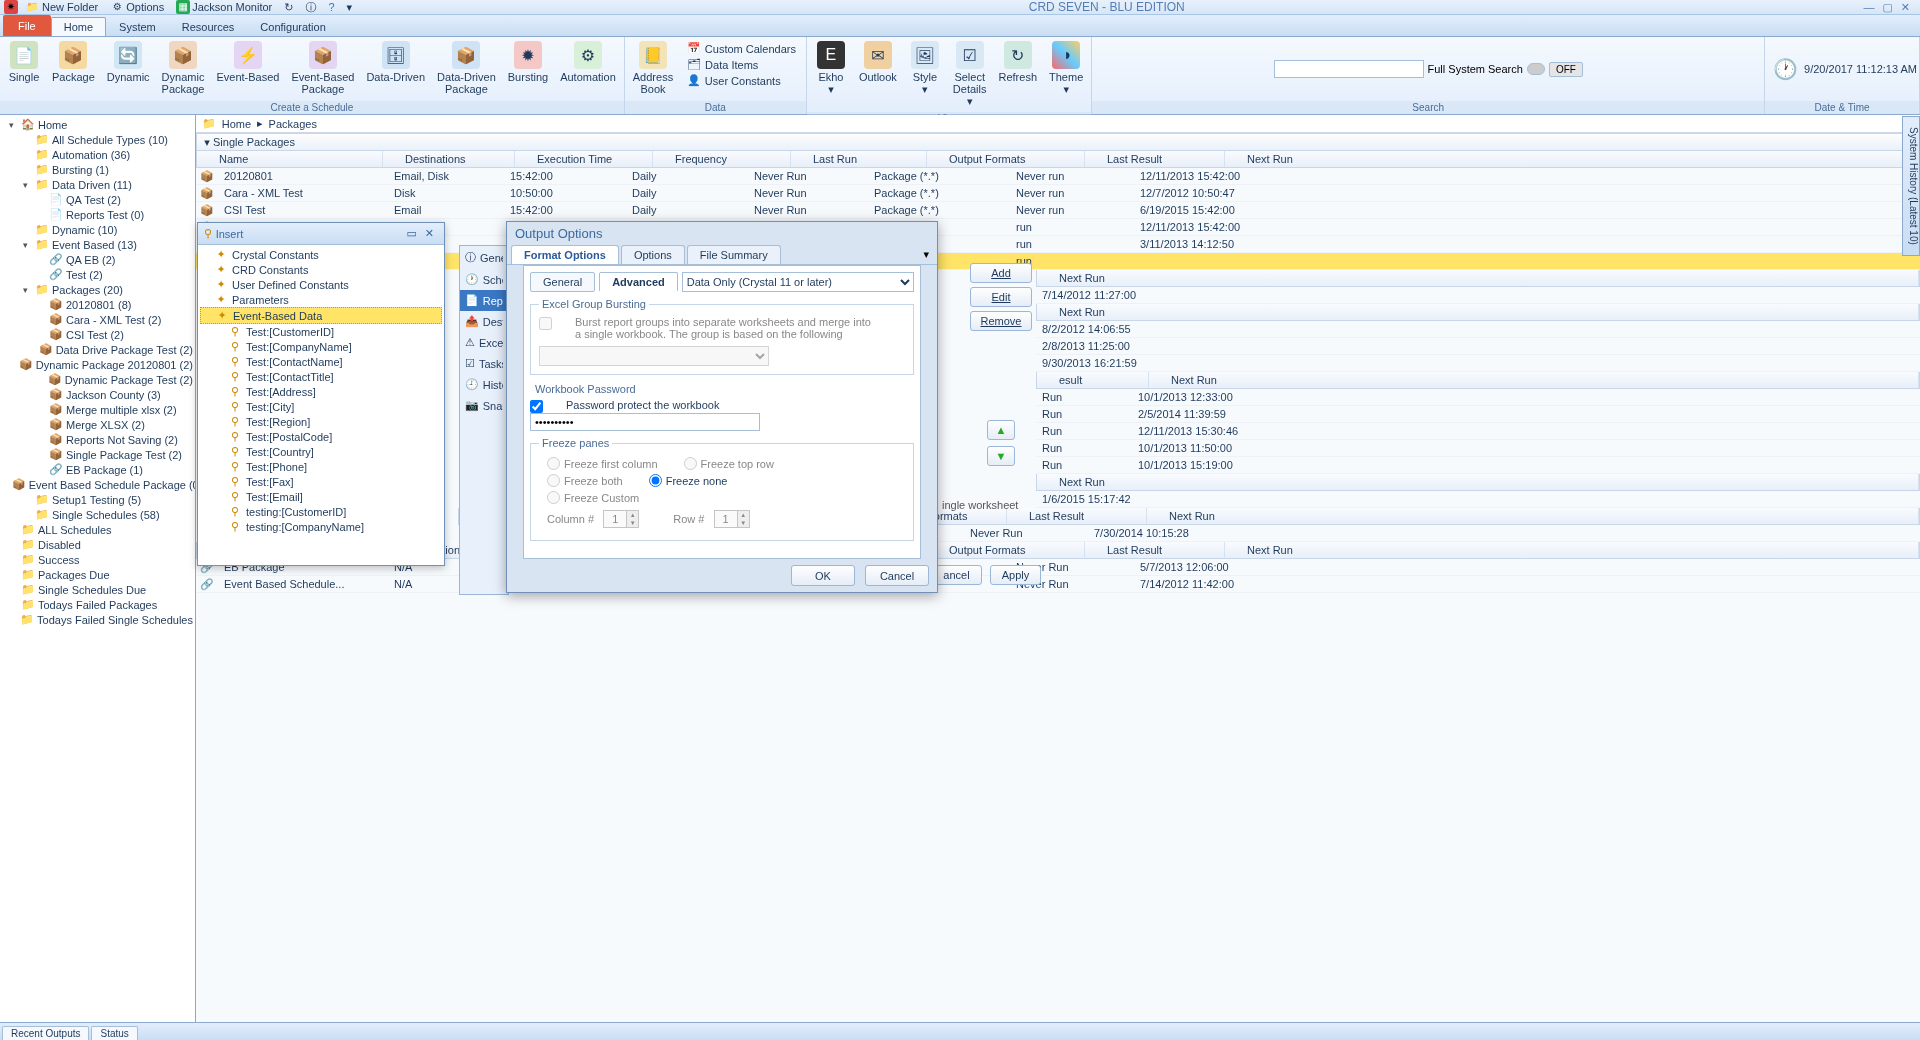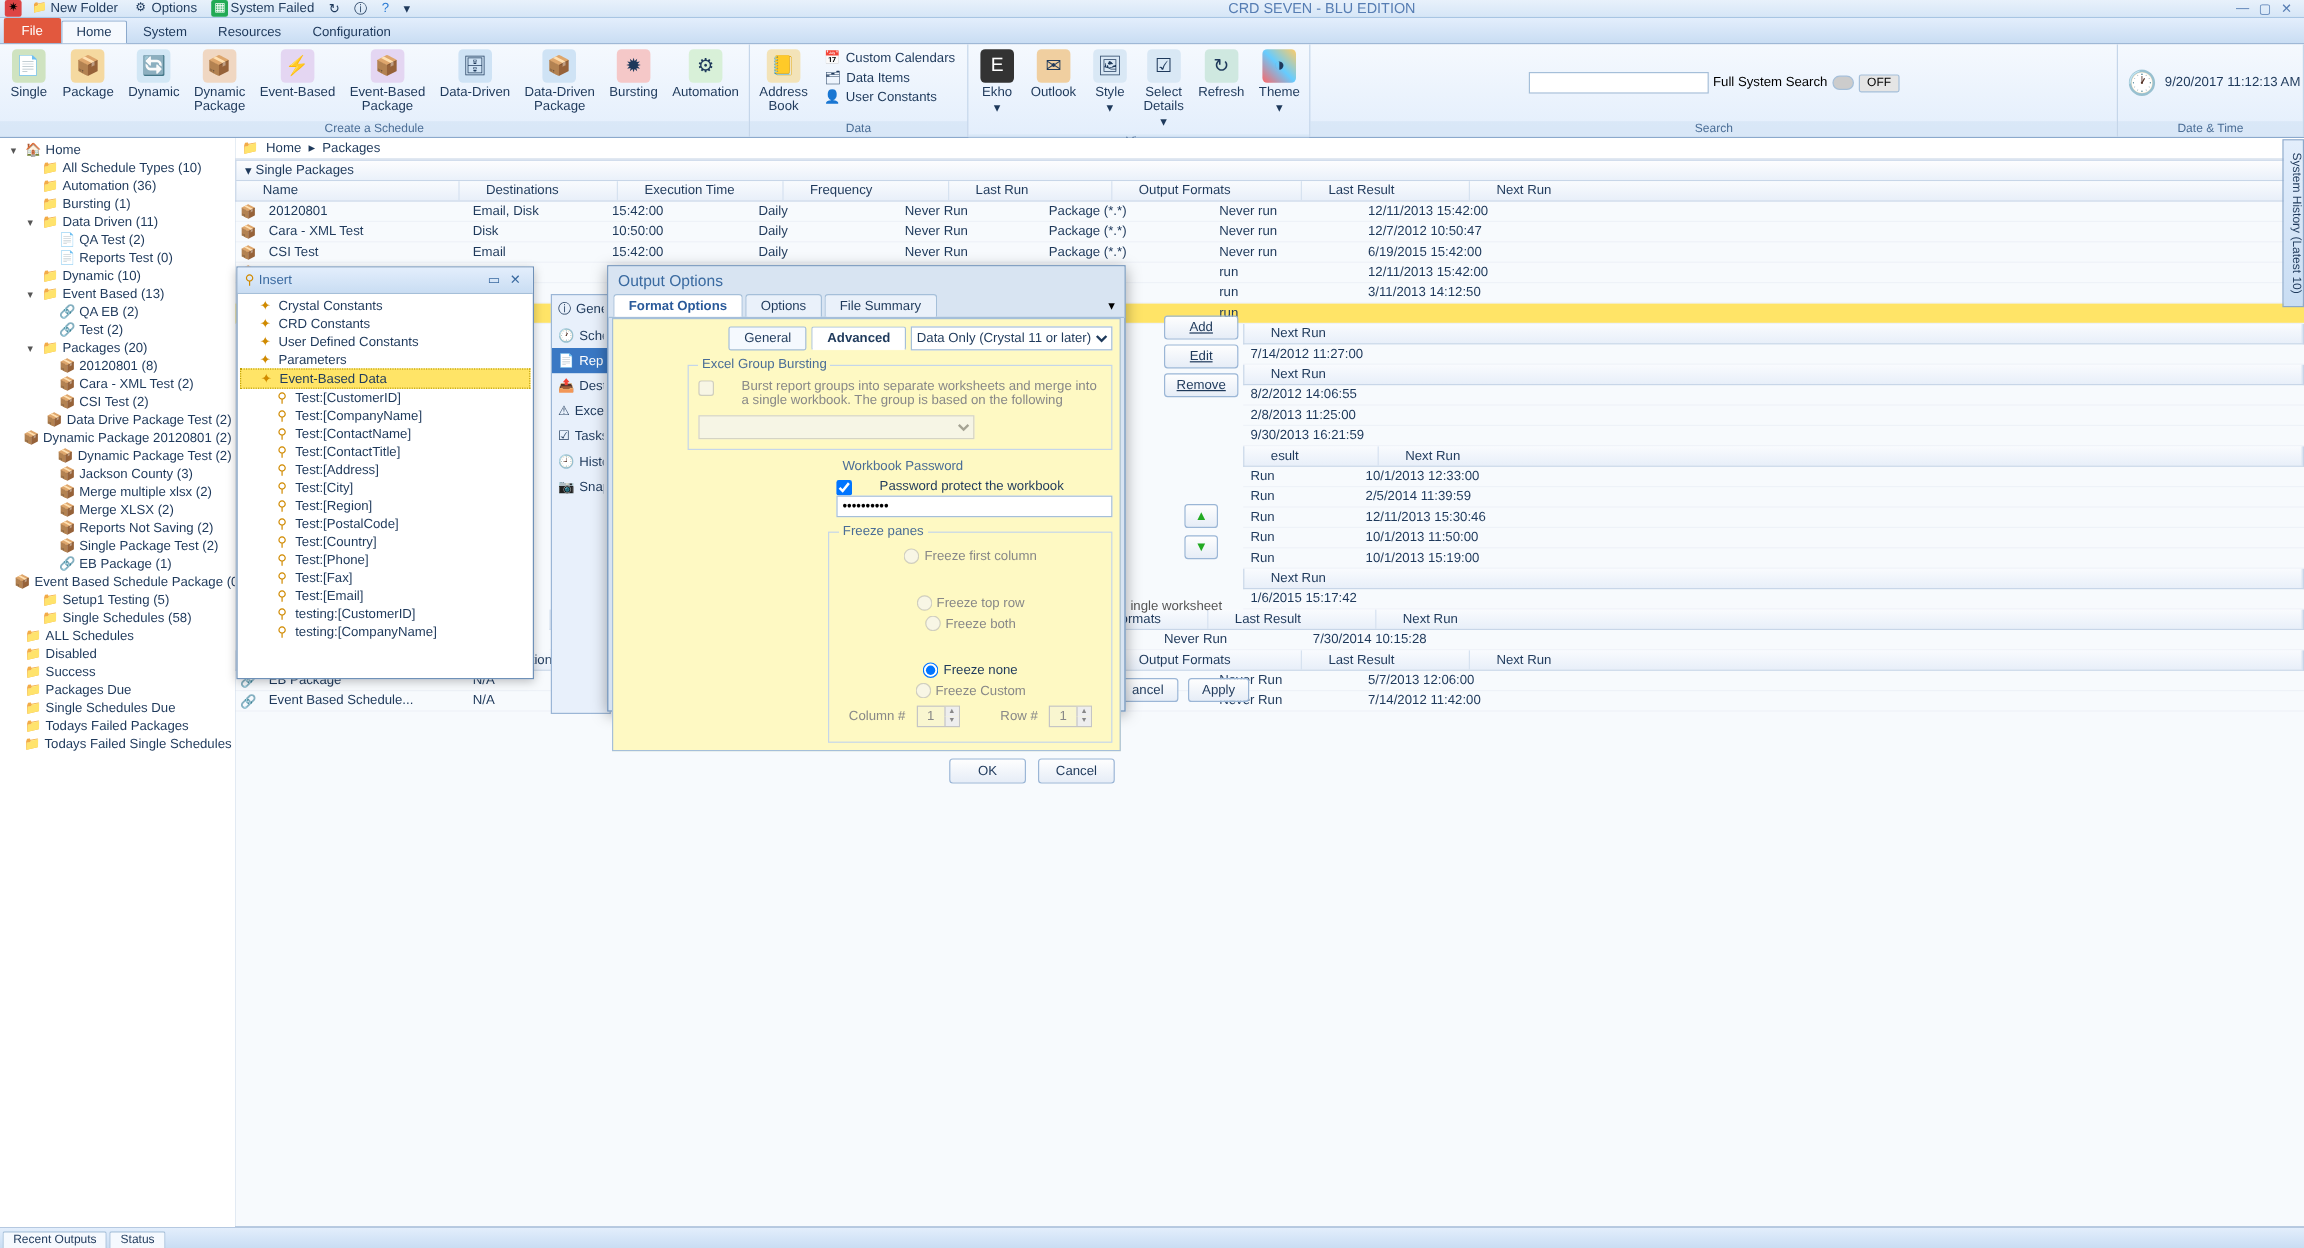--- a/index.html
+++ b/index.html
@@ -80,33 +80,33 @@
 .arrows { position:absolute; left:987px; top:420px; z-index:14; display:flex; flex-direction:column; gap:6px;}
 .arrows button { width:28px; height:20px; background:linear-gradient(#fefefe,#e6edf7); border:1px solid #9bb6d6; border-radius:3px; cursor:pointer; }
 
 
 .dlg { position:absolute; left:506px; top:221px; width:432px; height:372px; background:#d8e4f2; border:1px solid #6f91b8; box-shadow:0 3px 12px rgba(0,0,0,0.35); z-index:20; display:flex; flex-direction:column;}
 .dlg-title { padding:4px 8px; color:#3a6aa0; font-size:13px; background:#d8e4f2;}
 .dlg-tabs { display:flex; background:#d8e4f2; border-bottom:1px solid #a5bfd9; padding-left:4px;}
 .dlg-tab { padding:3px 12px; border:1px solid #a5bfd9; border-bottom:none; background:#eaf1fa; margin-right:2px; color:#1e395b; cursor:pointer; border-radius:3px 3px 0 0;}
 .dlg-tab.active { background:#fff; font-weight:bold; color:#2a5a9a;}
 .dlg-tab-drop { margin-left:auto; padding:3px 8px; }
-.dlg-body { flex:1; background:#fef9c3; border:1px solid #a5bfd9; margin:0 3px; padding:6px; display:flex; flex-direction:column; gap:6px;align-items:flex-end;}
+.dlg-body { flex:1; background:#ffffff; border:1px solid #a5bfd9; margin:0 16px; padding:6px; display:flex; flex-direction:column; gap:6px;}
 .subtabs { display:flex; align-items:center; gap:4px;}
 .subtab { padding:3px 12px; border:1px solid #a5bfd9; background:#f5f9fe; color:#1e395b; cursor:pointer; border-radius:2px;}
 .subtab.active { background:#fff; border-bottom-color:#fff; font-weight:bold;}
 .subsel { flex:1; }
 .subsel select { width:100%; height:20px; border:1px solid #a5bfd9; background:#fff; color:#1e395b; font-size:11px;}
 .fieldset { border:1px solid #c5d6ea; padding:6px 8px 8px 8px; margin:0; }
 .fieldset legend, .fs-title { color:#4a6d96; font-size:11px; padding:0 3px; }
 .chk { display:flex; align-items:flex-start; gap:23px; color:#888; }
 .chk input { margin-top:1px; }
 .chk.enabled { color:#1e395b; }
 .pw { width:230px; height:18px; border:1px solid #a5bfd9; padding:0 4px; }
-.radio-row { display:flex; gap:26px; padding:2px 8px; color:#888; align-items:center;flex-direction:column;}
+.radio-row { display:flex; gap:26px; padding:2px 8px; color:#888; align-items:center;}
 .radio-row label { display:flex; align-items:center; gap:4px; }
 .numrow { display:flex; gap:34px; padding:4px 8px; align-items:center; color:#888;}
 .spin { display:inline-flex; align-items:center; border:1px solid #c5c5c5; height:18px;}
 .spin input { width:22px; border:none; text-align:center; height:16px; font-size:11px; color:#888;}
 .spin .sp-btns { display:flex; flex-direction:column; }
 .spin .sp-btns span { font-size:6px; width:12px; text-align:center; background:#eee; border-left:1px solid #c5c5c5; cursor:pointer; line-height:8px;}
 .dlg-footer { display:flex; justify-content:flex-end; gap:10px; padding:6px 8px; }
 .dlg-footer button { width:64px; height:21px; background:linear-gradient(#fefefe,#e6edf7); border:1px solid #9bb6d6; border-radius:3px; cursor:pointer; color:#1e395b; font-size:11px;}
 
 
@@ -131,21 +131,21 @@
     <span class="tb-item">
         <span class="ico fld">📁</span>
         <span>New Folder</span>
       </span>
     <span class="tb-item">
         <span class="ico">⚙</span>
         <span>Options</span>
       </span>
     <span class="tb-item">
         <span class="ico" style="background:#2a5;color:#fff">▦</span>
-        <span>System Failed</span>
+        <span>Jackson Monitor</span>
       </span>
     <span class="tb-item">↻</span>
     <span class="tb-item">ⓘ</span>
     <span class="tb-item" style="color:#2a7ad4">?</span>
     <span class="tb-item">▾</span>
   </div>
   <div class="tb-title">CRD SEVEN - BLU EDITION</div>
   <div class="tb-ctrl">
     <span>—</span>
     <span>▢</span>

